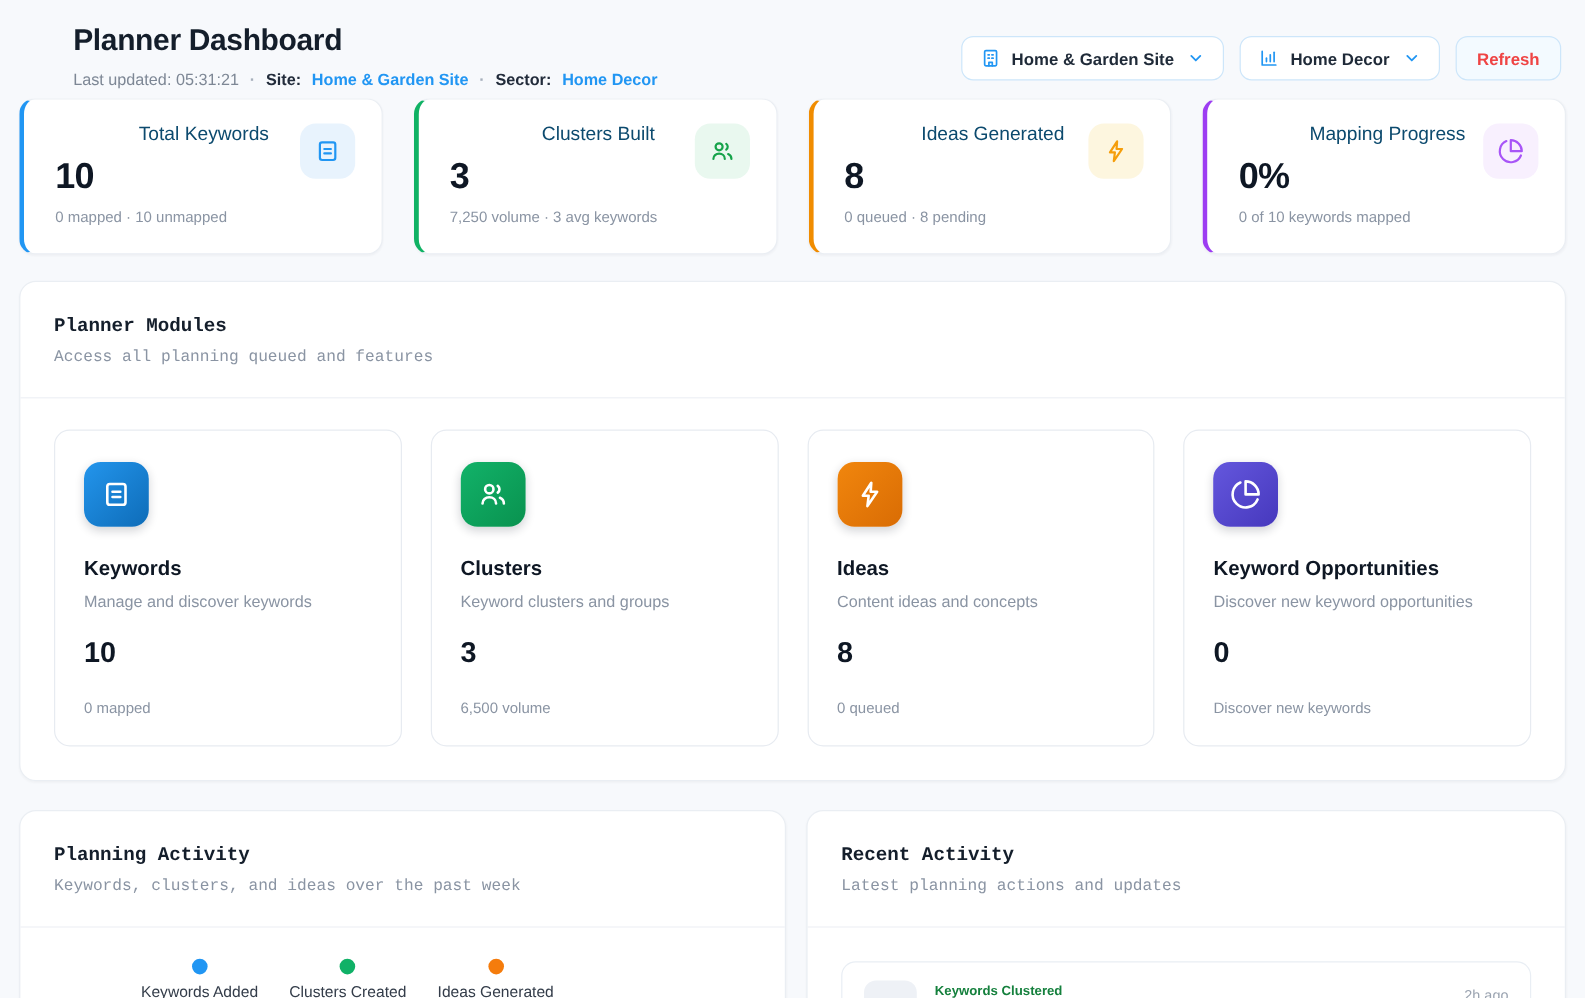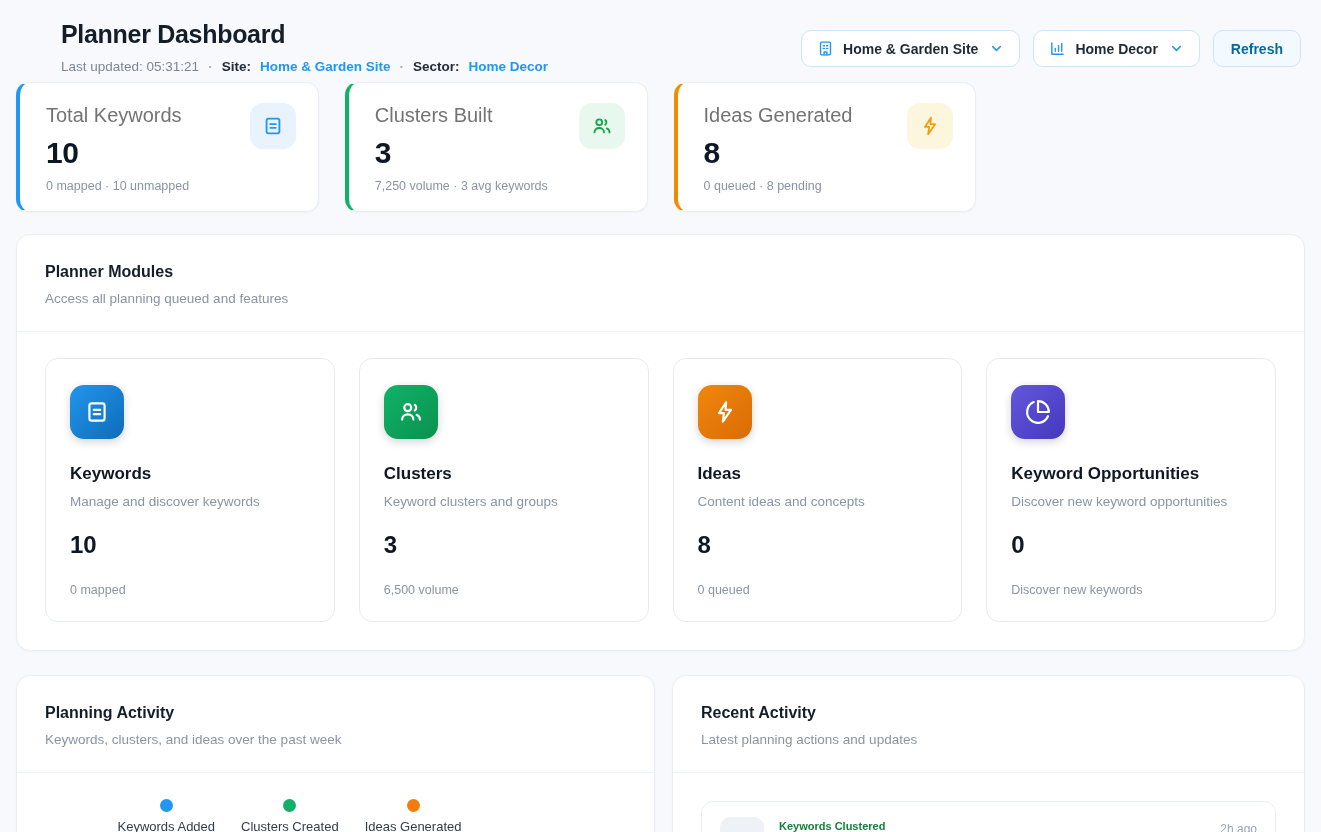--- a/index.html
+++ b/index.html
@@ -21,41 +21,41 @@
   .controls { display: flex; gap: 13px; margin-top: 8px; }
   .ctl-btn {
     display: flex; align-items: center; gap: 9px; height: 37px; padding: 0 15px;
     background: #ffffff; border: 1px solid #cde6fa; border-radius: 10px;
     font-family: inherit; font-size: 14px; font-weight: 700; color: #1f2a38; cursor: pointer;
   }
   .ctl-btn .ic { display: flex; color: #2196f3; }
   .ctl-btn .chev { display: flex; color: #2196f3; margin-left: 2px; }
   .refresh-btn {
     height: 37px; padding: 0 17px; background: #f3faff; border: 1px solid #cde6fa;
-    border-radius: 10px; font-family: inherit; font-size: 14px; font-weight: 700; color: #0369a1; cursor: pointer;
+    border-radius: 10px; font-family: inherit; font-size: 14px; font-weight: 700; color: #ef4444; cursor: pointer;
   }
   svg { display: block; }
 
   
   .stats { display: grid; grid-template-columns: repeat(4, 1fr); gap: 26px; margin-top: 8px; }
   .stat-card {
     position: relative; height: 130px; background: #fff; border: 1px solid #eaeef3;
     border-left: 4px solid #ccc; border-radius: 13px; padding: 21px 24px 0 26px;
     box-shadow: 0 1px 2px rgba(16,24,40,.04);
   }
-  .stat-label { font-size: 20px; color: #737373; }
+  .stat-label { font-size: 16px; color: #0c4a6e; text-align: center; }
   .stat-value { margin-top: 9px; font-size: 30px; font-weight: 800; color: #0e1724; letter-spacing: -0.5px; }
   .stat-sub { margin-top: 9px; font-size: 12.5px; color: #8a94a3; }
   .stat-icon { position: absolute; top: 20px; right: 22px; width: 46px; height: 46px; border-radius: 13px;
     display: flex; align-items: center; justify-content: center; }
 
   
   .panel { background: #fff; border: 1px solid #eaeef3; border-radius: 14px; margin-top: 22px;
     box-shadow: 0 1px 2px rgba(16,24,40,.03); }
-  .panel-head { padding: 28px 28px 25px; }
+  .panel-head { padding: 28px 28px 25px; font-family: Liberation Mono, monospace; }
   .panel-title { font-size: 16px; font-weight: 800; color: #141e2b; }
   .panel-sub { margin-top: 10px; font-size: 13.5px; color: #8a94a3; }
   .divider { height: 1px; background: #eef1f5; }
 
   
   .modules { display: grid; grid-template-columns: repeat(4, 1fr); gap: 24px; padding: 26px 28px 28px; }
   .module-card { border: 1px solid #e7ebf1; border-radius: 13px; padding: 26px 24px 24px; background: #fff; cursor: pointer; }
   .tile { width: 54px; height: 54px; border-radius: 14px; display: flex; align-items: center; justify-content: center;
     color: #fff; box-shadow: 0 3px 8px rgba(16,24,40,.18); }
   .module-title { margin-top: 25px; font-size: 17px; font-weight: 800; color: #0e1724; }
@@ -170,20 +170,31 @@
       <div class="stat-label">Ideas Generated</div>
       <div class="stat-value">8</div>
       <div class="stat-sub">0 queued · 8 pending</div>
       <div class="stat-icon" style="background: rgb(253, 246, 223); color: rgb(245, 158, 11);">
         <svg width="22" height="22" viewBox="0 0 24 24" fill="none" stroke="currentColor" stroke-width="2" stroke-linejoin="round">
           <path d="M13 3 6.5 13H11l-1 8 7.5-11H12.5L13 3z"></path>
         </svg>
       </div>
     </div>
 
+    <div class="stat-card" style="border-left-color: rgb(157, 61, 242);">
+      <div class="stat-label">Mapping Progress</div>
+      <div class="stat-value">0%</div>
+      <div class="stat-sub">0 of 10 keywords mapped</div>
+      <div class="stat-icon" style="background: rgb(248, 240, 254); color: rgb(168, 85, 247);">
+        <svg width="22" height="22" viewBox="0 0 24 24" fill="none" stroke="currentColor" stroke-width="2" stroke-linecap="round" stroke-linejoin="round">
+          <path d="M21.21 15.89A10 10 0 1 1 8 2.83"></path>
+            <path d="M22 12A10 10 0 0 0 12 2v10z"></path>
+        </svg>
+      </div>
+    </div>
   </div>
 
   <div class="panel">
     <div class="panel-head">
       <div class="panel-title">Planner Modules</div>
       <div class="panel-sub">Access all planning queued and features</div>
     </div>
     <div class="divider"></div>
     <div class="modules">
 

